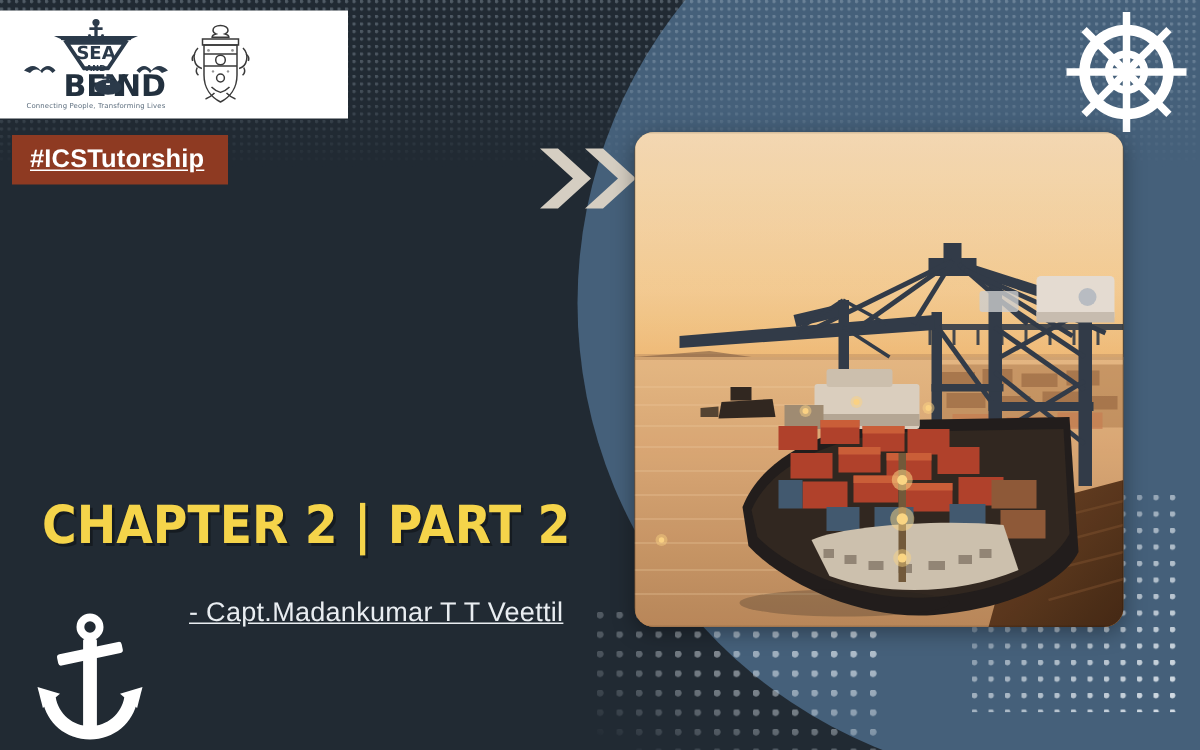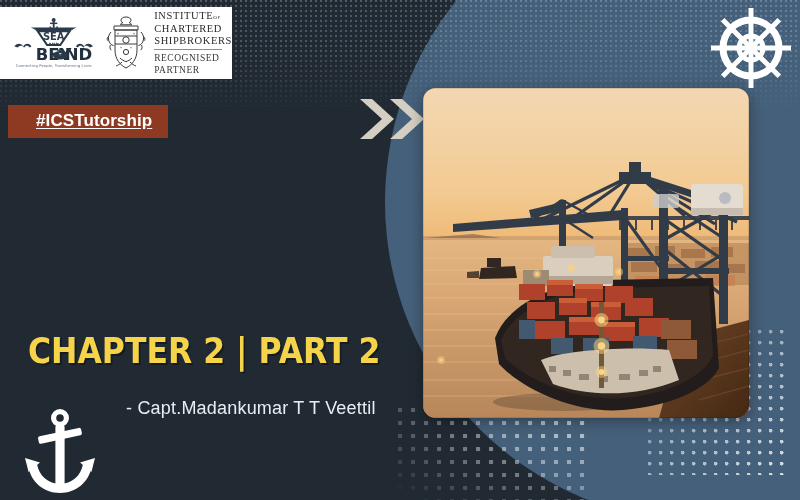--- a/index.html
+++ b/index.html
@@ -78,23 +78,23 @@
   .ics-text .sup { font-size:7px; }
   .ics-rule { width:68px; height:1px; background:#8c8c8c; margin:2.5px 0 3px; }
   .ics-text .l4,.ics-text .l5 {
     font-family:"Liberation Serif", serif;
     font-size:9.5px; letter-spacing:.5px; color:#3a3a3a;
     line-height:11.5px; font-variant:small-caps; white-space:nowrap;
   }
 
   
   .badge {
-    position:absolute; left:8px; top:105px;
+    position:absolute; left:8px; top:90px;
     background:#8e3a22;
-    padding:6px 16px 7px 28px;
+    padding:6px 16px 7px 12px;
   }
   .badge span {
     font-size:17px; font-weight:bold; color:#ffffff;
     text-decoration:underline; text-underline-offset:2px;
     letter-spacing:.1px; white-space:nowrap;
   }
 
   
   .headline {
     position:absolute; left:28px; top:155px;
@@ -121,20 +121,21 @@
     color:#f5d44a;
     transform:scaleX(.9);
     transform-origin:left center;
     text-shadow:2px 2px 0 rgba(0,0,0,.35);
     white-space:nowrap;
   }
   .author {
     position:absolute; left:126px; top:398px;
     font-size:18px; color:#e9edf1; letter-spacing:.2px;
     white-space:nowrap;
+    text-decoration:underline;
   }
 
   
   .anchor { position:absolute; left:20px; top:405px; width:80px; height:95px; }
   .wheel  { position:absolute; left:705px; top:2px; width:92px; height:92px; }
   .chevrons { position:absolute; left:358px; top:96px; width:72px; height:46px; }
 
   
   .photo {
     position:absolute; left:423px; top:88px;
@@ -206,30 +207,20 @@
           <path d="M6.5 31c-1 2-.6 4 .8 5.2M37.5 31c1 2 .6 4-.8 5.2"></path>
           <path d="M18 48c-2 2-4 3.4-6 4M26 48c2 2 4 3.4 6 4"></path>
         </g>
         <g fill="#3a3a3a" opacity=".55">
           <circle cx="14" cy="19.6" r=".9"></circle>
             <circle cx="30" cy="19.6" r=".9"></circle>
           <circle cx="17" cy="33.6" r=".8"></circle>
             <circle cx="27" cy="33.6" r=".8"></circle>
         </g>
       </svg>
-      <div class="ics-text">
-        <div class="l1">
-          <span>INSTITUTE</span><span class="sup">of</span>
-        </div>
-        <div class="l2">CHARTERED</div>
-        <div class="l3">SHIPBROKERS</div>
-        <div class="ics-rule"></div>
-        <div class="l4">RECOGNISED</div>
-        <div class="l5">PARTNER</div>
-      </div>
     </div>
   </div>
 
   <div class="badge">
     <span>#ICSTutorship</span>
   </div>
 
   <div class="subhead">CHAPTER 2 | PART 2</div>
   <div class="author">- Capt.Madankumar T T Veettil</div>
 

